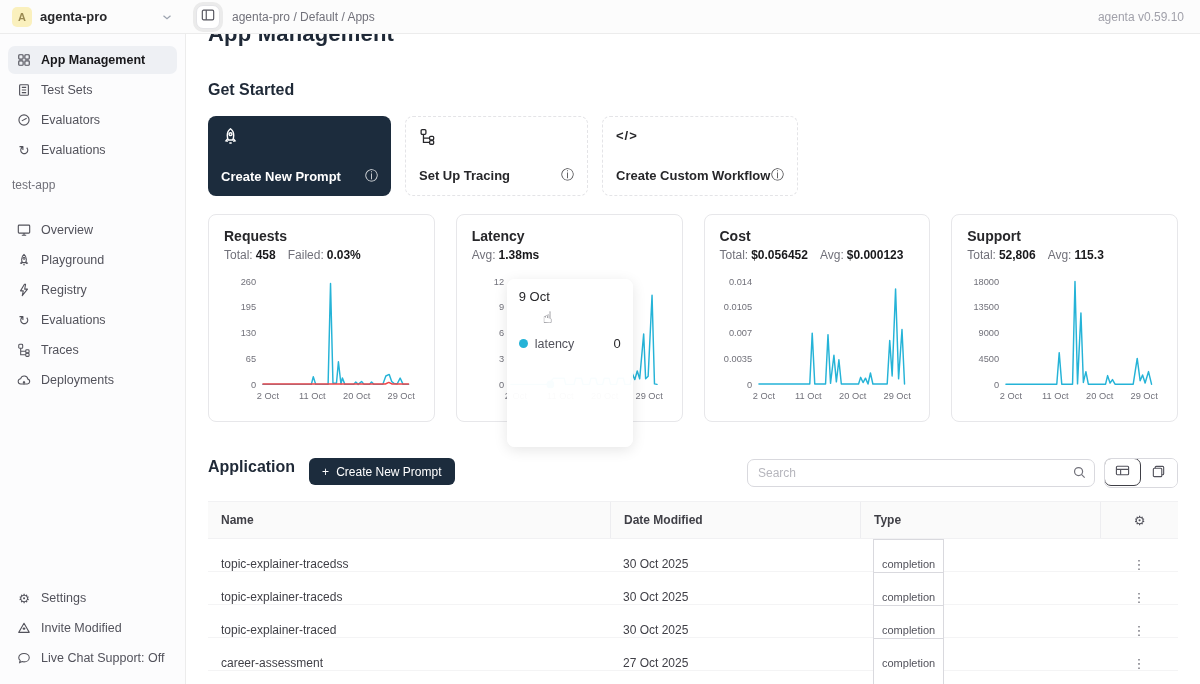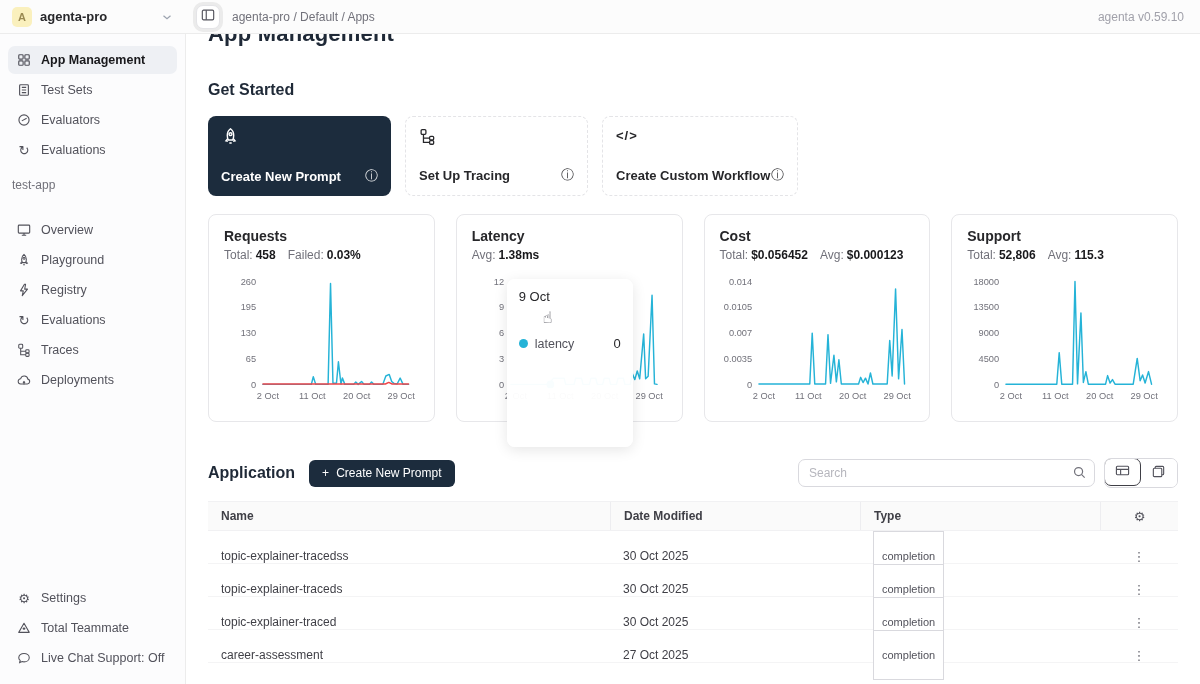--- a/index.html
+++ b/index.html
@@ -64,39 +64,39 @@
   .tooltip { position:absolute; left:50px; top:64px; width:126px; height:168px; background:rgba(255,255,255,.97);
     border-radius:8px; box-shadow:0 3px 14px rgba(0,0,0,.10); padding:10px 12px; z-index:3; }
   .tt-date { font-size:13px; color:#27272a; font-weight:500; }
   .tt-row { display:flex; align-items:center; gap:7px; margin-top:32px; }
   .tt-dot { width:9px; height:9px; border-radius:50%; background:#25b3d7; }
   .tt-series { font-size:12.5px; color:#52525b; }
   .tt-value { margin-left:auto; font-size:13px; color:#27272a; }
   .cursor-glyph { position:absolute; left:86px; top:93px; font-size:16px; color:#52525b; z-index:4; }
 
   
-  .app-header { display:flex; align-items:center; margin-top:36px; gap:14px; }
+  .app-header { display:flex; align-items:flex-start; margin-top:36px; gap:14px; }
   .create-btn { background:#1c2c3d; color:#fff; border:none; border-radius:6px; height:27px;
     padding:0 13px; font-size:12px; font-weight:500; display:flex; align-items:center; gap:7px; cursor:pointer;
     font-family:inherit; }
   .app-right { margin-left:auto; display:flex; align-items:center; gap:9px; }
   .search-wrap { position:relative; }
-  .search-input { width:297px; height:28px; border:1px solid #d9d9de; border-radius:7px;
+  .search-input { width:348px; height:28px; border:1px solid #d9d9de; border-radius:7px;
     padding:0 30px 0 10px; font-size:12px; color:#3f3f46; outline:none; font-family:inherit; background:#fff; }
   .search-input::placeholder { color:#b6b6bd; }
   .search-ic { position:absolute; right:8px; top:6px; color:#71717a; }
   .view-toggle { display:flex; border:1px solid #d9d9de; border-radius:7px; overflow:hidden; background:#fff; }
   .vt-btn { width:37px; height:28px; display:flex; align-items:center; justify-content:center;
     color:#52525b; cursor:pointer; background:#fff; }
   .vt-btn.selected { border:1px solid #3f3f46; border-radius:7px; margin:-1px; z-index:1; }
 
   
   .table { margin-top:13px; }
   .t-row { display:grid; grid-template-columns:402px 250px 240px 1fr; align-items:center; }
-  .t-head { background:#fafafa; height:30px; border-top:1px solid #f1f1f3; border-bottom:1px solid #f1f1f3;
+  .t-head { background:#fafafa; height:38px; border-top:1px solid #f1f1f3; border-bottom:1px solid #f1f1f3;
     font-size:12px; font-weight:600; color:#3f3f46; }
   .t-head .t-cell { border-left:1px solid #ededf0; height:100%; display:flex; align-items:center; }
   .t-head .t-cell:first-child { border-left:none; }
   .t-cell { padding:0 13px; font-size:12px; color:#3f3f46; }
   .t-body .t-row { height:33px; border-bottom:1px solid #f4f4f5; cursor:pointer; }
   .t-cell.actions { display:flex; justify-content:center; padding:0; }
   .type-chip { display:inline-block; border:1px solid #d9d9de; border-radius:0; padding:18px 8px;
     font-size:11px; color:#52525b; background:#fff; }
   .kebab { color:#71717a; font-size:13px; cursor:pointer; padding:2px 6px; }
   .gear-th { color:#52525b; font-size:13px; cursor:pointer; }
@@ -220,21 +220,21 @@
       <span class="ic">⚙</span>
       <span>Settings</span>
     </div>
     <div class="side-item">
       <span class="ic">
         <svg width="14" height="14" viewBox="0 0 16 16" fill="none" stroke="currentColor" stroke-width="1.2" stroke-linejoin="round">
             <path d="M8 2.5 14 13H2z"></path>
             <path d="M8 7.2v3M6.5 8.7h3"></path>
           </svg>
       </span>
-      <span>Total Teammate</span>
+      <span>Invite Modified</span>
     </div>
     <div class="side-item">
       <span class="ic">
         <svg width="14" height="14" viewBox="0 0 16 16" fill="none" stroke="currentColor" stroke-width="1.2">
             <path d="M8 2.8c3.4 0 6 2.1 6 4.8s-2.6 4.8-6 4.8c-.7 0-1.4-.1-2-.3L3 13.2l.6-2.4C2.6 10 2 8.9 2 7.6 2 4.9 4.6 2.8 8 2.8z"></path>
           </svg>
       </span>
       <span>Live Chat Support: Off</span>
     </div>
   </div>

